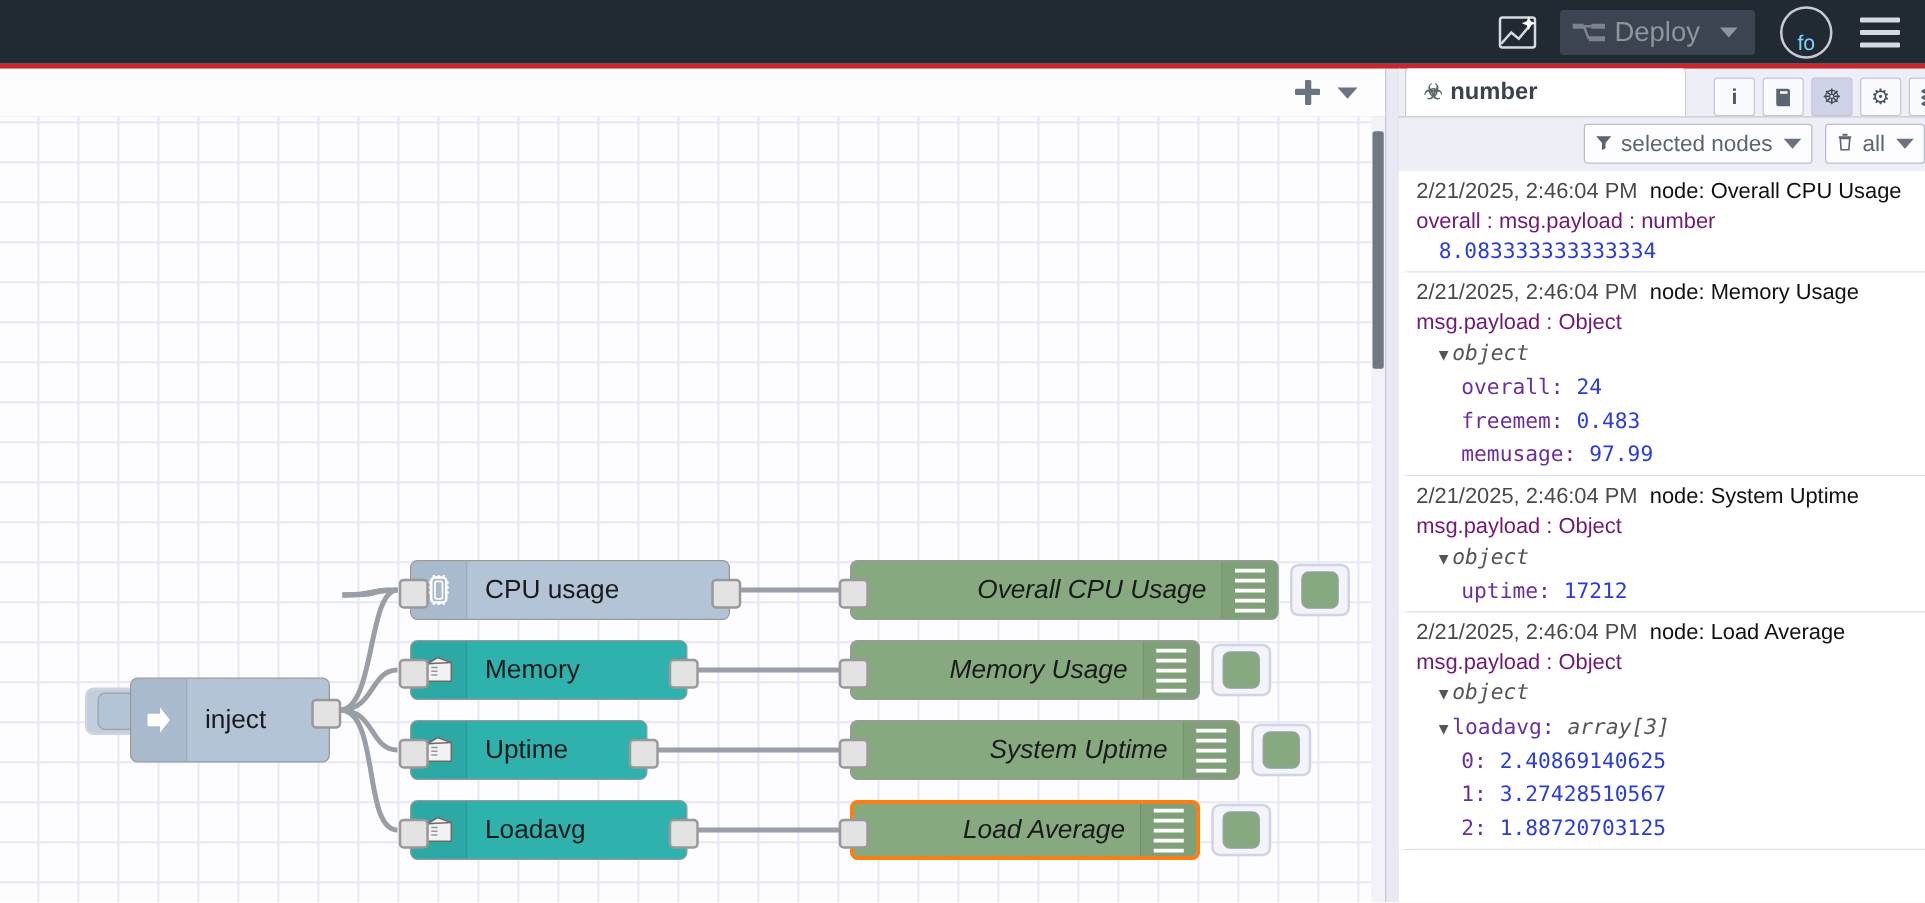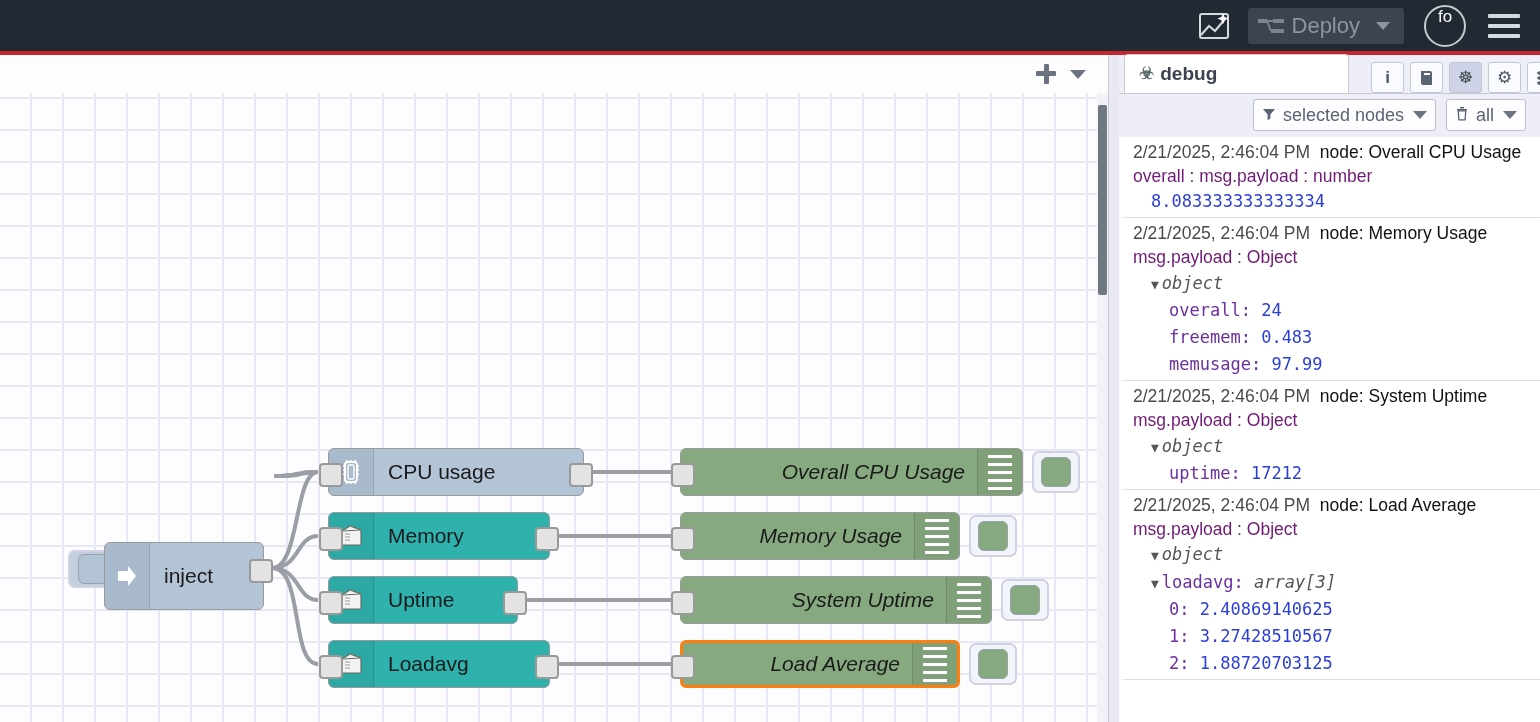--- a/index.html
+++ b/index.html
@@ -32,22 +32,22 @@
   }
   .deploy-icon { width: 26px; height: 18px; margin-right: 8px; }
   .deploy-label { color: #8d959f; font-size: 22px; }
   .deploy-caret {
     width: 0; height: 0; margin-left: 16px;
     border-left: 7px solid transparent; border-right: 7px solid transparent;
     border-top: 8px solid #8d959f;
   }
   .avatar {
     width: 38px; height: 38px; border-radius: 50%;
-    border: 2px solid #c5cbd2; color: #ffffff;
-    font-size: 17px; display: flex; align-items: flex-start; justify-content: center;
+    border: 2px solid #c5cbd2; color: #7dd3fc;
+    font-size: 17px; display: flex; align-items: flex-end; justify-content: center;
     margin-right: 22px;
   }
   .hamburger { width: 32px; height: 24px; margin-right: 20px; }
   .hamburger span {
     display: block; height: 4px; background: #d5dae0;
     margin-bottom: 6px; border-radius: 1px;
   }
   .hamburger span:last-child { margin-bottom: 0; }
 
   
@@ -162,21 +162,21 @@
   }
   .sb-tool.active { background: #ced3e8; }
   .sb-caret {
     width: 0; height: 0; margin-left: 8px;
     border-left: 7px solid transparent; border-right: 7px solid transparent;
     border-top: 8px solid #6b7280;
   }
   .sb-filterrow {
     position: absolute; top: 38px; left: 0; width: 421px; height: 44px;
     display: flex; align-items: center; justify-content: flex-end;
-    padding-right: 14px; box-sizing: border-box; gap: 10px;
+    box-sizing: border-box; gap: 10px;
   }
   .pill {
     height: 30px; border: 1px solid #b9bdd0; border-radius: 3px; background: #fdfdff;
     display: flex; align-items: center; padding: 0 8px; gap: 7px;
     color: #5b6472; font-size: 18px;
   }
   .msgs {
     position: absolute; top: 82px; left: 0; width: 421px; height: 585px;
     background: #fff; overflow: hidden;
   }
@@ -396,21 +396,21 @@
 
   <div class="canvas-scroll-track"></div>
   <div class="canvas-scroll-thumb"></div>
   <div class="divider"></div>
 
   <div class="sidebar">
 
     <div class="sb-tabrow">
       <div class="sb-tab">
         <span style="margin-right:6px; font-size:17px; color:#5c6a6a;">☣</span>
-        <span>debug</span>
+        <span>number</span>
       </div>
 
       <div class="sb-tools">
         <div class="sb-tool">
           <span style="font-size:17px; font-weight:bold; color:#4b5563;">i</span>
         </div>
         <div class="sb-tool">
           <svg width="18" height="18" viewBox="0 0 18 18">
             <path d="M3 2 h9 a2 2 0 0 1 2 2 v12 h-9 a2 2 0 0 1 -2 -2 z" fill="#5b6472"></path>
             <path d="M6 4 h6 v2 h-6z" fill="#fff"></path>

